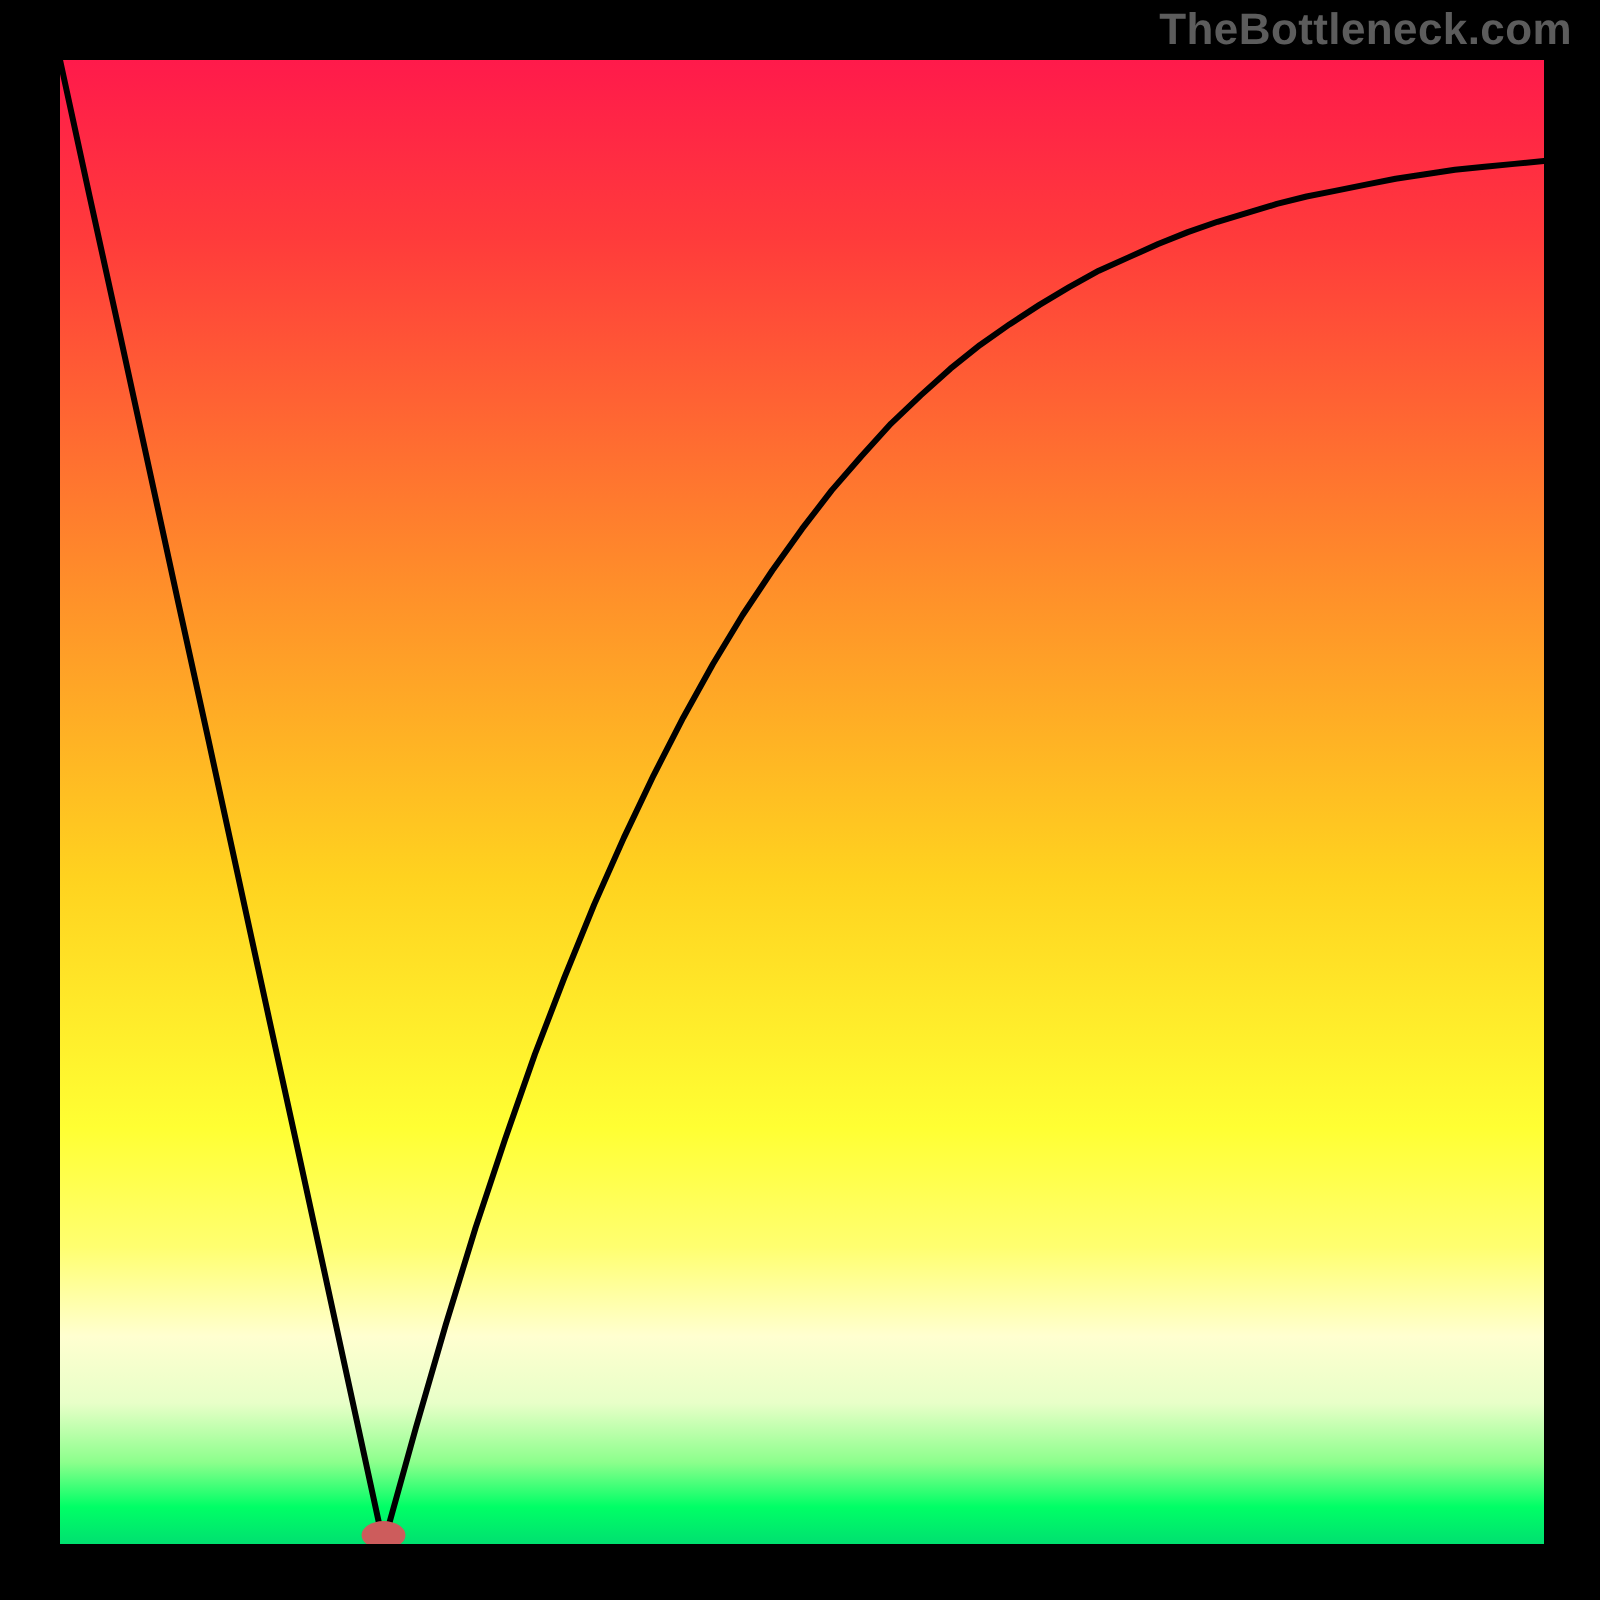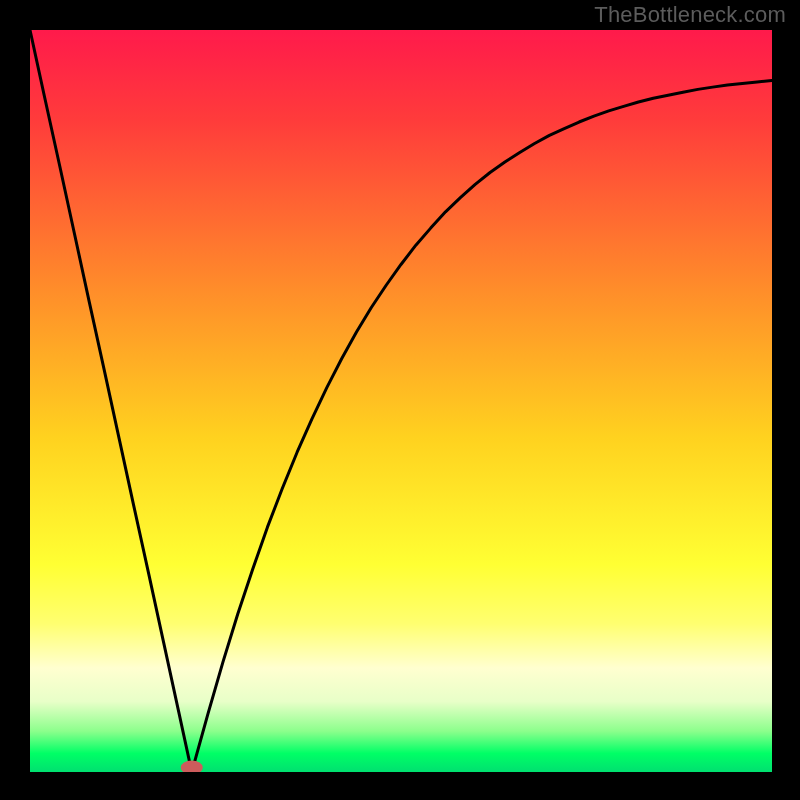--- a/index.html
+++ b/index.html
@@ -18,20 +18,21 @@
     background: #000;
   }
   .attribution {
     position: absolute;
     top: 2px;
     right: 14px;
     color: #5c5c5c;
     font-size: 22px;
     letter-spacing: 0.2px;
     z-index: 10;
+    font-weight: bold;
   }
   svg {
     position: absolute;
     top: 0;
     left: 0;
   }
 </style>
 </head>
 <body>
 

